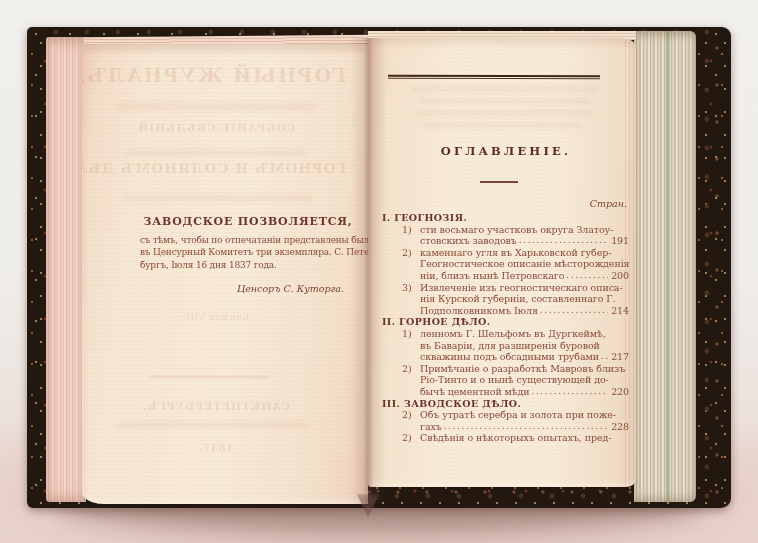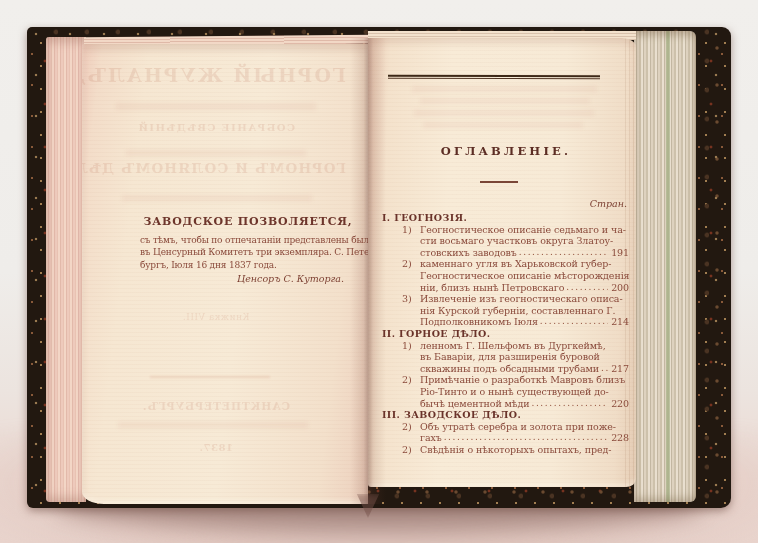--- a/index.html
+++ b/index.html
@@ -61,21 +61,21 @@
   
   .bleed{position:absolute;left:4px;top:0;width:260px;}
   .bleed-line{position:absolute;left:0;right:0;text-align:center;white-space:nowrap;
       color:#c07a62;transform:scaleX(-1);filter:blur(.5px);opacity:.17;}
   .bleed-stripe{position:absolute;background:rgba(198,122,96,.09);filter:blur(2px);}
   .bleed-rule{position:absolute;background:rgba(192,110,88,.18);filter:blur(1px);}
   .censor{position:absolute;left:58px;top:171px;width:216px;color:#8a4a3b;}
   .censor-heading{text-align:center;font-weight:bold;font-size:11px;letter-spacing:.8px;
       color:#6d352b;margin-bottom:6px;white-space:nowrap;}
   .censor-line{font-size:9px;line-height:12.3px;letter-spacing:-.2px;white-space:nowrap;}
-  .censor-sig{font-style:italic;font-size:9.5px;text-align:right;padding-right:12px;margin-top:2px;
+  .censor-sig{font-style:italic;font-size:9.5px;text-align:right;padding-right:12px;margin-top:12px;
       color:#7e4234;white-space:nowrap;}
   
   .toc-block{position:absolute;left:14px;top:0;width:248px;color:#8a4a3b;}
   .header-rule{position:absolute;left:6px;top:37px;width:212px;height:4px;transform:rotate(.2deg);
       border-top:2.2px solid #3d2817;border-bottom:1.1px solid #503524;box-sizing:border-box;}
   .toc-title{position:absolute;left:0;right:0;top:106px;text-align:center;font-weight:bold;
       font-size:11.5px;letter-spacing:3.2px;color:#5c2d24;white-space:nowrap;}
   .toc-divider{position:absolute;left:50%;top:143px;width:38px;height:2px;margin-left:-26px;
       background:#7a4637;}
   .stran{position:absolute;right:3px;top:160px;font-style:italic;font-size:9.5px;color:#7e4234;}
@@ -139,21 +139,20 @@
 
     <div class="toc-block">
       <div class="header-rule"></div>
       <div class="toc-title">ОГЛАВЛЕНІЕ.</div>
       <div class="toc-divider"></div>
       <div class="stran">Стран.</div>
       <div class="toc" id="toc">
           <div class="toc-sec">I. ГЕОГНОЗІЯ.</div>
           <div class="toc-item">
             <span class="toc-num">1)</span>
-            <div class="toc-line">Геогностическое описаніе седьмаго и ча-</div>
             <div class="toc-line">сти восьмаго участковъ округа Златоу-</div>
             <div class="toc-line toc-line-last">
               <span class="toc-text">стовскихъ заводовъ</span>
               <span class="toc-dots">................................................................................</span>
               <span class="toc-page">191</span>
             </div>
           </div>
           <div class="toc-item">
             <span class="toc-num">2)</span>
             <div class="toc-line">каменнаго угля въ Харьковской губер-</div>

